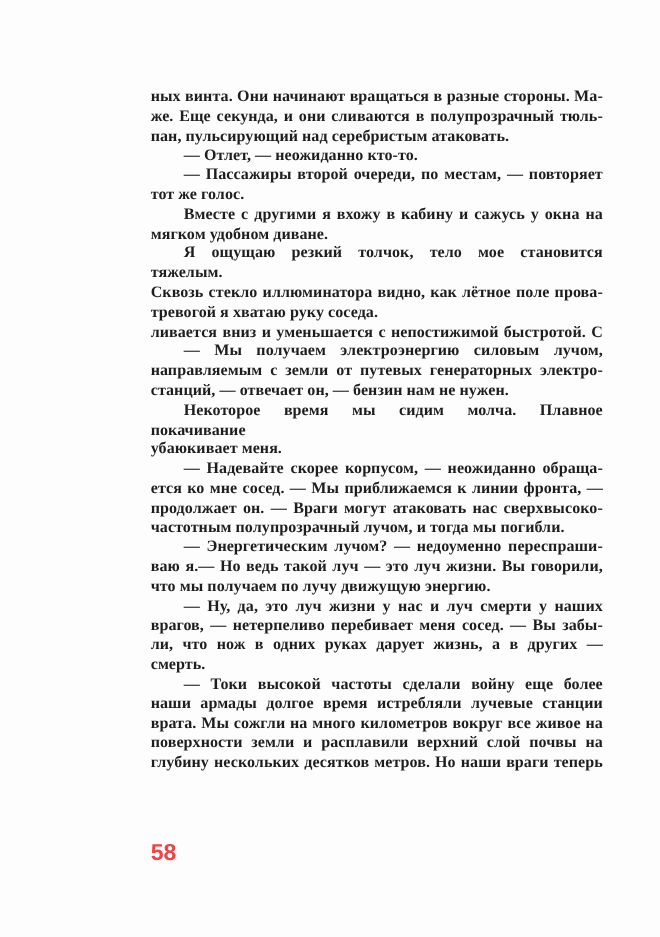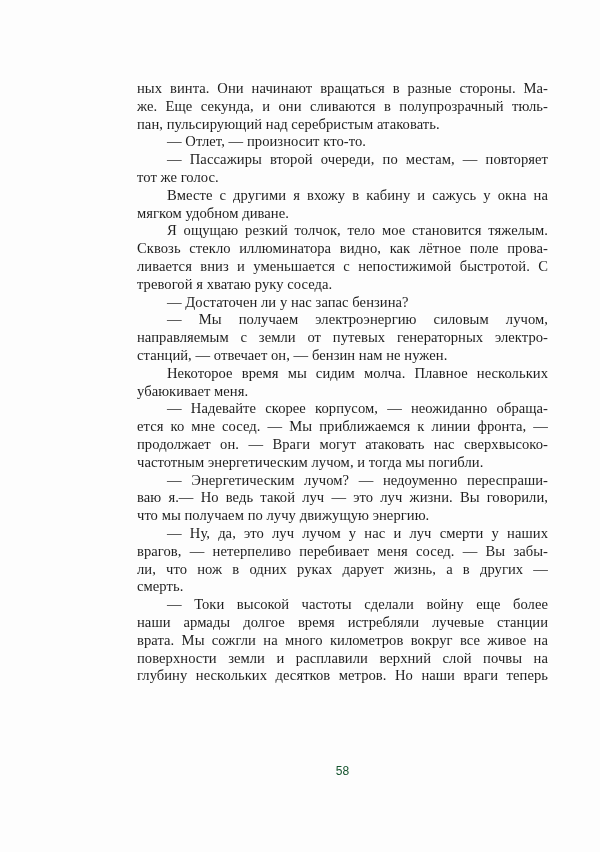--- a/index.html
+++ b/index.html
@@ -8,20 +8,21 @@
     background: #ffffff;
   }
   .page {
     position: relative;
     width: 600px;
     height: 852px;
     background: #fdfdfd;
     font-family: "Liberation Serif", "DejaVu Serif", serif;
     color: #1e1e1e;
     overflow: hidden;
+    font-weight: bold;
   }
   .text-block {
     position: absolute;
     left: 137px;
     top: 80px;
     width: 411px;
     font-size: 14.6px;
     line-height: 17.8px;
     letter-spacing: 0.05px;
   }
@@ -35,78 +36,74 @@
     text-align-last: left;
   }
   .para.indent .line.first {
     text-indent: 30px;
   }
   .page-number {
     position: absolute;
     left: 137px;
     top: 764px;
     width: 411px;
-    text-align: center;
     font-family: "Liberation Sans", "DejaVu Sans", sans-serif;
-    font-size: 12px;
-    color: #14532d;
+    font-size: 21px;
+    color: #ef4444;
   }
 </style>
 </head>
 <body>
 
 <div class="page">
   <div class="text-block" id="text-block">
       <div class="para">
         <div class="line first">ных винта. Они начинают вращаться в разные стороны. Ма-</div>
         <div class="line">же. Еще секунда, и они сливаются в полупрозрачный тюль-</div>
         <div class="line last">пан, пульсирующий над серебристым атаковать.</div>
       </div>
       <div class="para indent">
-        <div class="line first last">— Отлет, — произносит кто-то.</div>
+        <div class="line first last">— Отлет, — неожиданно кто-то.</div>
       </div>
       <div class="para indent">
         <div class="line first">— Пассажиры второй очереди, по местам, — повторяет</div>
         <div class="line last">тот же голос.</div>
       </div>
       <div class="para indent">
         <div class="line first">Вместе с другими я вхожу в кабину и сажусь у окна на</div>
         <div class="line last">мягком удобном диване.</div>
       </div>
       <div class="para indent">
         <div class="line first">Я ощущаю резкий толчок, тело мое становится тяжелым.</div>
         <div class="line">Сквозь стекло иллюминатора видно, как лётное поле прова-</div>
+        <div class="line last">тревогой я хватаю руку соседа.</div>
         <div class="line">ливается вниз и уменьшается с непостижимой быстротой. С</div>
-        <div class="line last">тревогой я хватаю руку соседа.</div>
-      </div>
-      <div class="para indent">
-        <div class="line first last">— Достаточен ли у нас запас бензина?</div>
       </div>
       <div class="para indent">
         <div class="line first">— Мы получаем электроэнергию силовым лучом,</div>
         <div class="line">направляемым с земли от путевых генераторных электро-</div>
         <div class="line last">станций, — отвечает он, — бензин нам не нужен.</div>
       </div>
       <div class="para indent">
-        <div class="line first">Некоторое время мы сидим молча. Плавное нескольких</div>
+        <div class="line first">Некоторое время мы сидим молча. Плавное покачивание</div>
         <div class="line last">убаюкивает меня.</div>
       </div>
       <div class="para indent">
         <div class="line first">— Надевайте скорее корпусом, — неожиданно обраща-</div>
         <div class="line">ется ко мне сосед. — Мы приближаемся к линии фронта, —</div>
         <div class="line">продолжает он. — Враги могут атаковать нас сверхвысоко-</div>
-        <div class="line last">частотным  энергетическим лучом, и тогда мы погибли.</div>
+        <div class="line last">частотным  полупрозрачный лучом, и тогда мы погибли.</div>
       </div>
       <div class="para indent">
         <div class="line first">— Энергетическим лучом? — недоуменно переспраши-</div>
         <div class="line">ваю я.— Но ведь такой луч — это луч жизни. Вы говорили,</div>
         <div class="line last">что мы получаем по лучу движущую энергию.</div>
       </div>
       <div class="para indent">
-        <div class="line first">— Ну, да, это луч лучом у нас и луч смерти у наших</div>
+        <div class="line first">— Ну, да, это луч жизни у нас и луч смерти у наших</div>
         <div class="line">врагов, — нетерпеливо перебивает меня сосед. — Вы забы-</div>
         <div class="line">ли, что нож в одних руках дарует жизнь, а в других —</div>
         <div class="line last">смерть.</div>
       </div>
       <div class="para indent">
         <div class="line first">— Токи высокой частоты сделали войну еще более</div>
         <div class="line">наши армады долгое время истребляли лучевые станции</div>
         <div class="line">врата. Мы сожгли на много километров вокруг все живое на</div>
         <div class="line">поверхности земли и расплавили верхний слой почвы на</div>
         <div class="line">глубину нескольких десятков метров. Но наши враги теперь</div>

